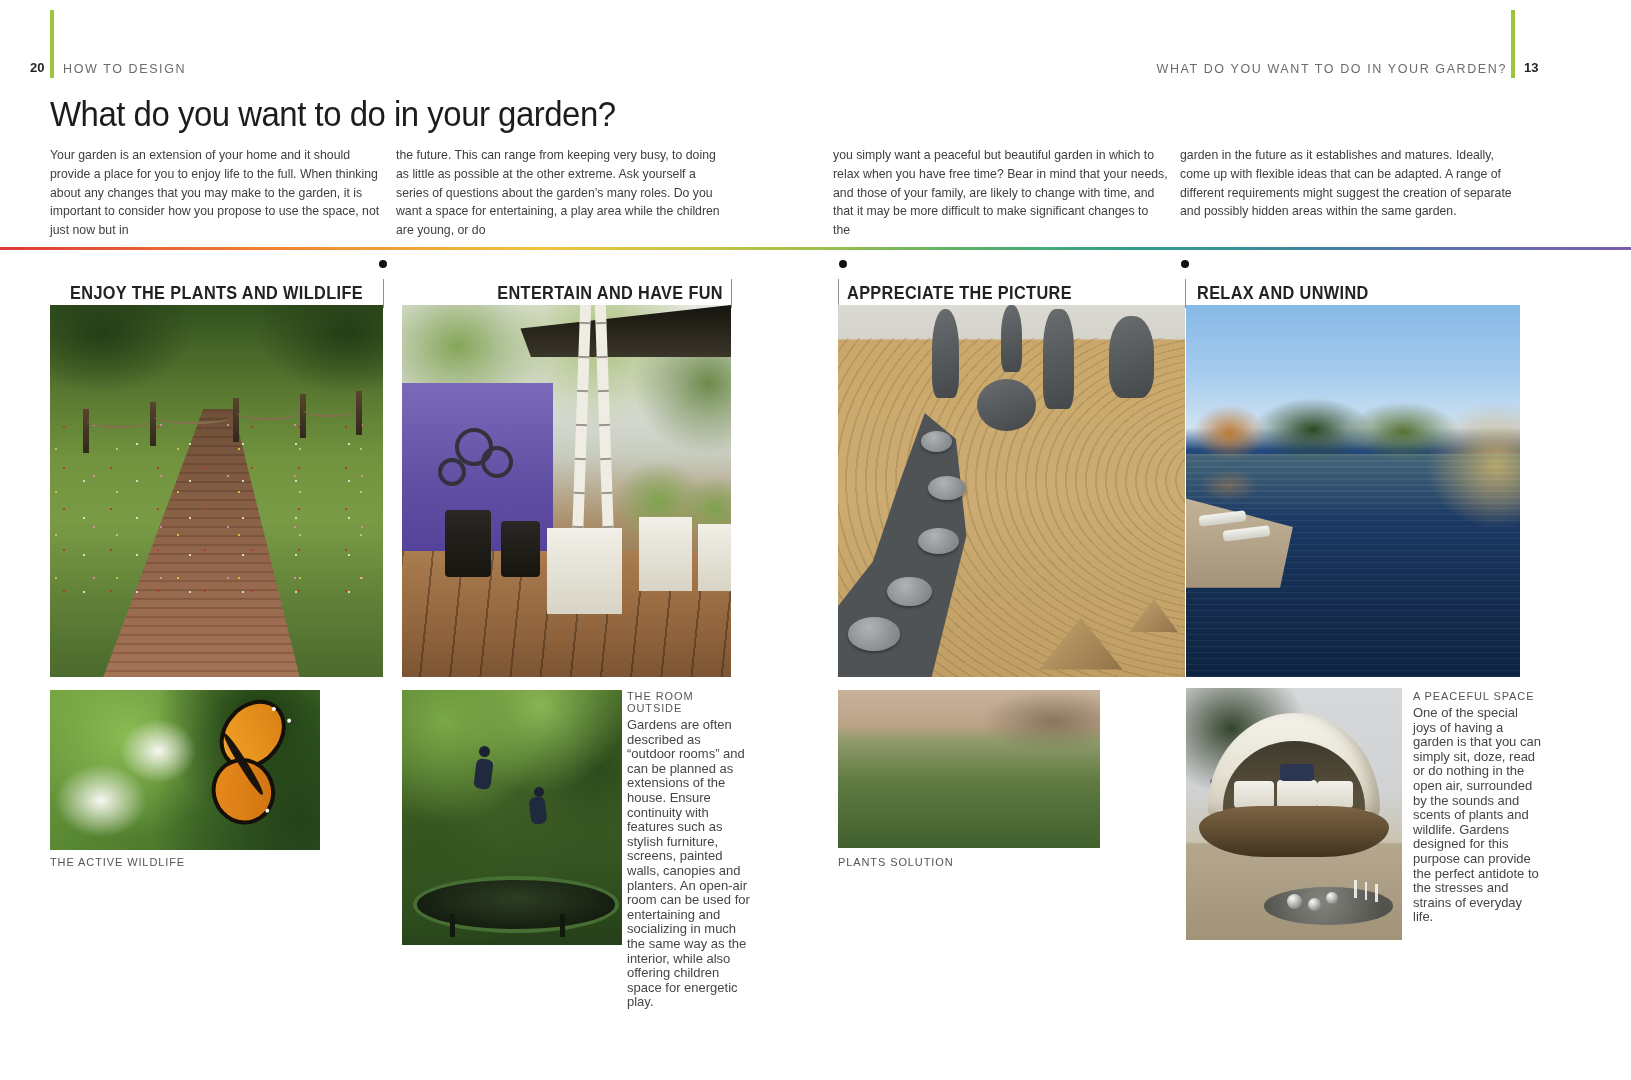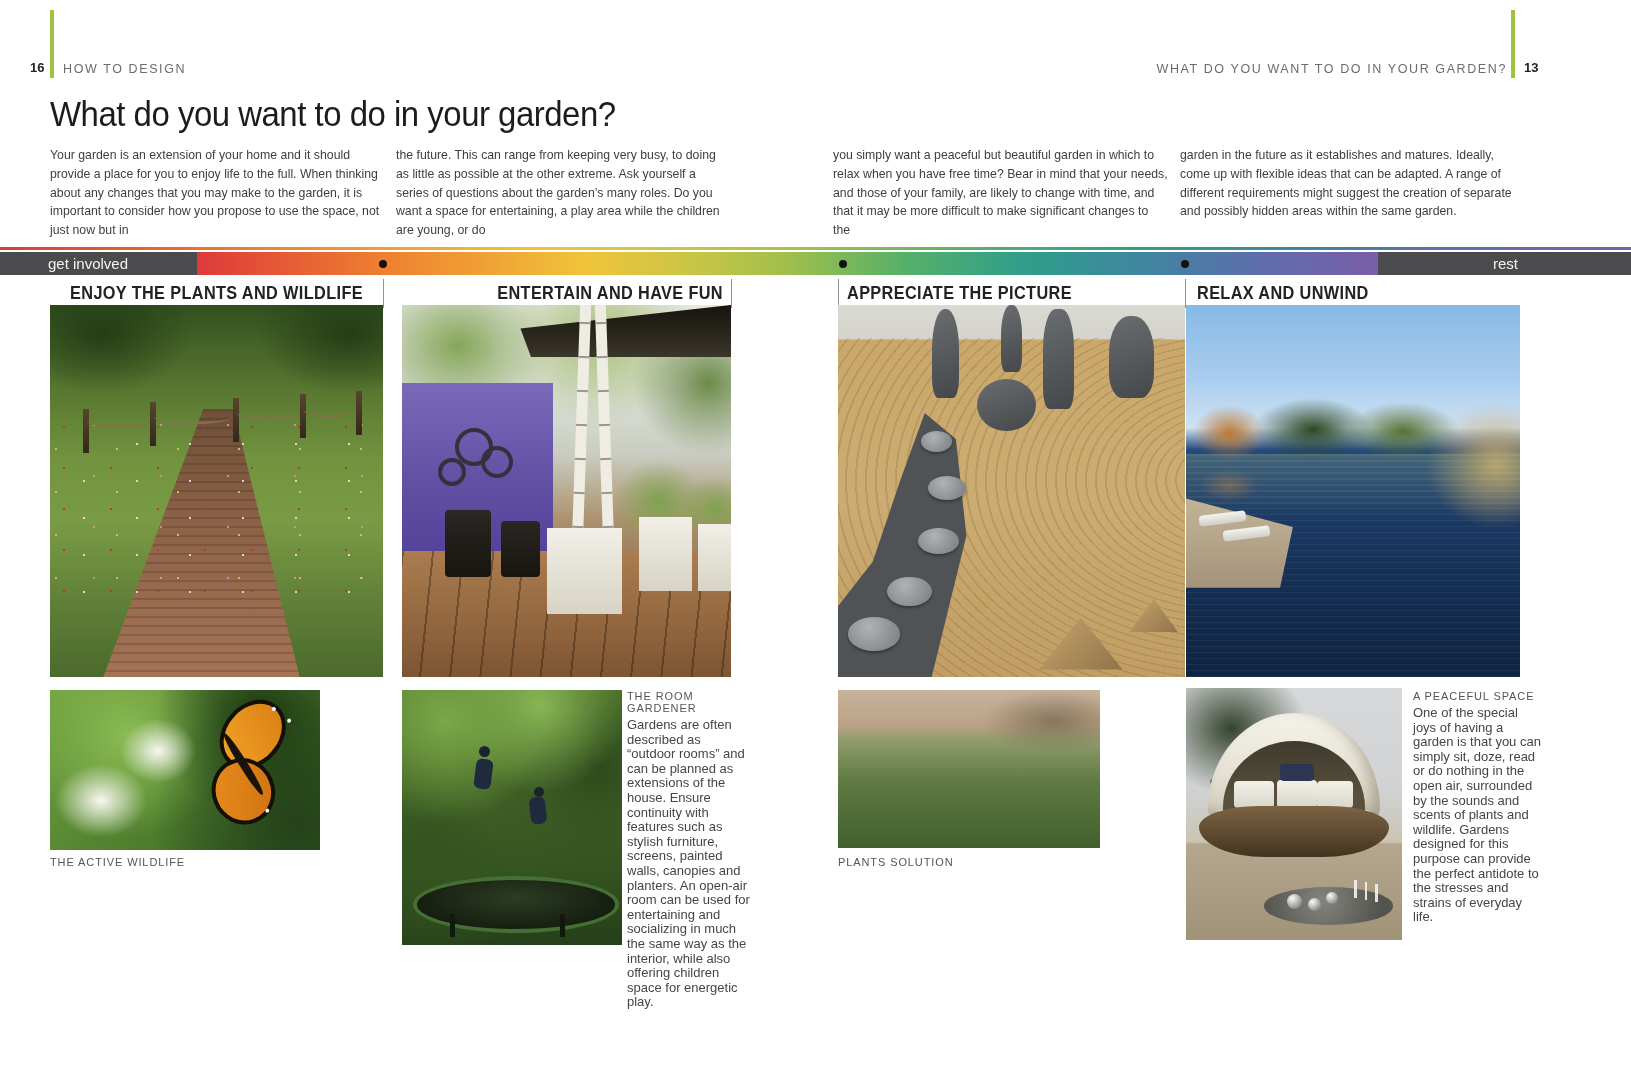--- a/index.html
+++ b/index.html
@@ -169,39 +169,34 @@
   
   .cap{position:absolute;color:#454547;}
   .cap .cap-t{font-size:11px;letter-spacing:.9px;color:#54555a;margin:0 0 4px 0;}
   .cap .cap-b{font-size:13px;line-height:14.6px;margin:0;}
 </style>
 </head>
 <body>
 
 <div id="page">
 
-  <div class="folio" style="left:30px;">16</div>
+  <div class="folio" style="left:30px;">20</div>
   <div class="rule-v" style="left:50px;"></div>
   <div class="runhead" style="left:63px;">HOW TO DESIGN</div>
   <div class="runhead" style="right:124px;">WHAT DO YOU WANT TO DO IN YOUR GARDEN?</div>
   <div class="rule-v" style="left:1511px;"></div>
   <div class="folio" style="left:1524px;">13</div>
 
   <div class="title">What do you want to do in your garden?</div>
   <div class="intro" style="left:50px;">Your garden is an extension of your home and it should provide a place for you to enjoy life to the full. When thinking about any changes that you may make to the garden, it is important to consider how you propose to use the space, not just now but in</div>
   <div class="intro" style="left:396px;">the future. This can range from keeping very busy, to doing as little as possible at the other extreme. Ask yourself a series of questions about the garden’s many roles. Do you want a space for entertaining, a play area while the children are young, or do</div>
   <div class="intro" style="left:833px;">you simply want a peaceful but beautiful garden in which to relax when you have free time? Bear in mind that your needs, and those of your family, are likely to change with time, and that it may be more difficult to make significant changes to the</div>
   <div class="intro" style="left:1180px;">garden in the future as it establishes and matures. Ideally, come up with flexible ideas that can be adapted. A range of different requirements might suggest the creation of separate and possibly hidden areas within the same garden.</div>
 
   <div class="spec-thin"></div>
-  <div class="spec-bar">
-    <div class="spec-cap left">get involved</div>
-    <div class="spec-grad"></div>
-    <div class="spec-cap right"><span>rest</span></div>
-  </div>
   <div class="spec-dot" style="left:379px;"></div>
   <div class="spec-dot" style="left:839px;"></div>
   <div class="spec-dot" style="left:1181px;"></div>
 
   <div class="colhead" style="left:50px;width:333px;text-align:center;transform-origin:50% 0;">ENJOY THE PLANTS AND WILDLIFE</div>
   <div class="colhead" style="left:402px;width:321px;text-align:right;transform-origin:100% 0;">ENTERTAIN AND HAVE FUN</div>
   <div class="colhead" style="left:847px;transform-origin:0 0;">APPRECIATE THE PICTURE</div>
   <div class="colhead" style="left:1197px;transform-origin:0 0;">RELAX AND UNWIND</div>
   <div class="sep" style="left:383px;"></div>
   <div class="sep" style="left:731px;"></div>
@@ -267,21 +262,21 @@
     <div class="p6-tramp"></div>
     <div class="p6-leg" style="left:22%;"></div>
     <div class="p6-leg" style="left:72%;"></div>
     <div class="p6-head" style="left:35%;top:22%;width:11px;height:11px;"></div>
     <div class="p6-kid" style="left:33%;top:27%;width:17px;height:30px;transform:rotate(7deg);"></div>
     <div class="p6-head" style="left:60%;top:38%;width:10px;height:10px;"></div>
     <div class="p6-kid" style="left:58%;top:42%;width:16px;height:27px;transform:rotate(-6deg);"></div>
   </div>
 
   <div class="cap" style="left:627px;top:690px;width:124px;">
-    <p class="cap-t">THE ROOM GARDENER</p>
+    <p class="cap-t">THE ROOM OUTSIDE</p>
     <p class="cap-b">Gardens are often described as “outdoor rooms” and can be planned as extensions of the house. Ensure continuity with features such as stylish furniture, screens, painted walls, canopies and planters. An open-air room can be used for entertaining and socializing in much the same way as the interior, while also offering children space for energetic play.</p>
   </div>
 
   <div class="ph p3" style="left:838px;top:305px;width:347px;height:372px;">
     <div class="p3-rip"></div>
     <div class="p3-rock" style="left:27%;top:1%;width:8%;height:24%;border-radius:45% 45% 22% 22%;"></div>
     <div class="p3-rock" style="left:47%;top:0;width:6%;height:18%;border-radius:45% 45% 22% 22%;"></div>
     <div class="p3-rock" style="left:59%;top:1%;width:9%;height:27%;border-radius:40% 40% 20% 20%;"></div>
     <div class="p3-rock" style="left:78%;top:3%;width:13%;height:22%;border-radius:45% 45% 30% 30%;"></div>
     <div class="p3-rock" style="left:40%;top:20%;width:17%;height:14%;border-radius:50%;"></div>

